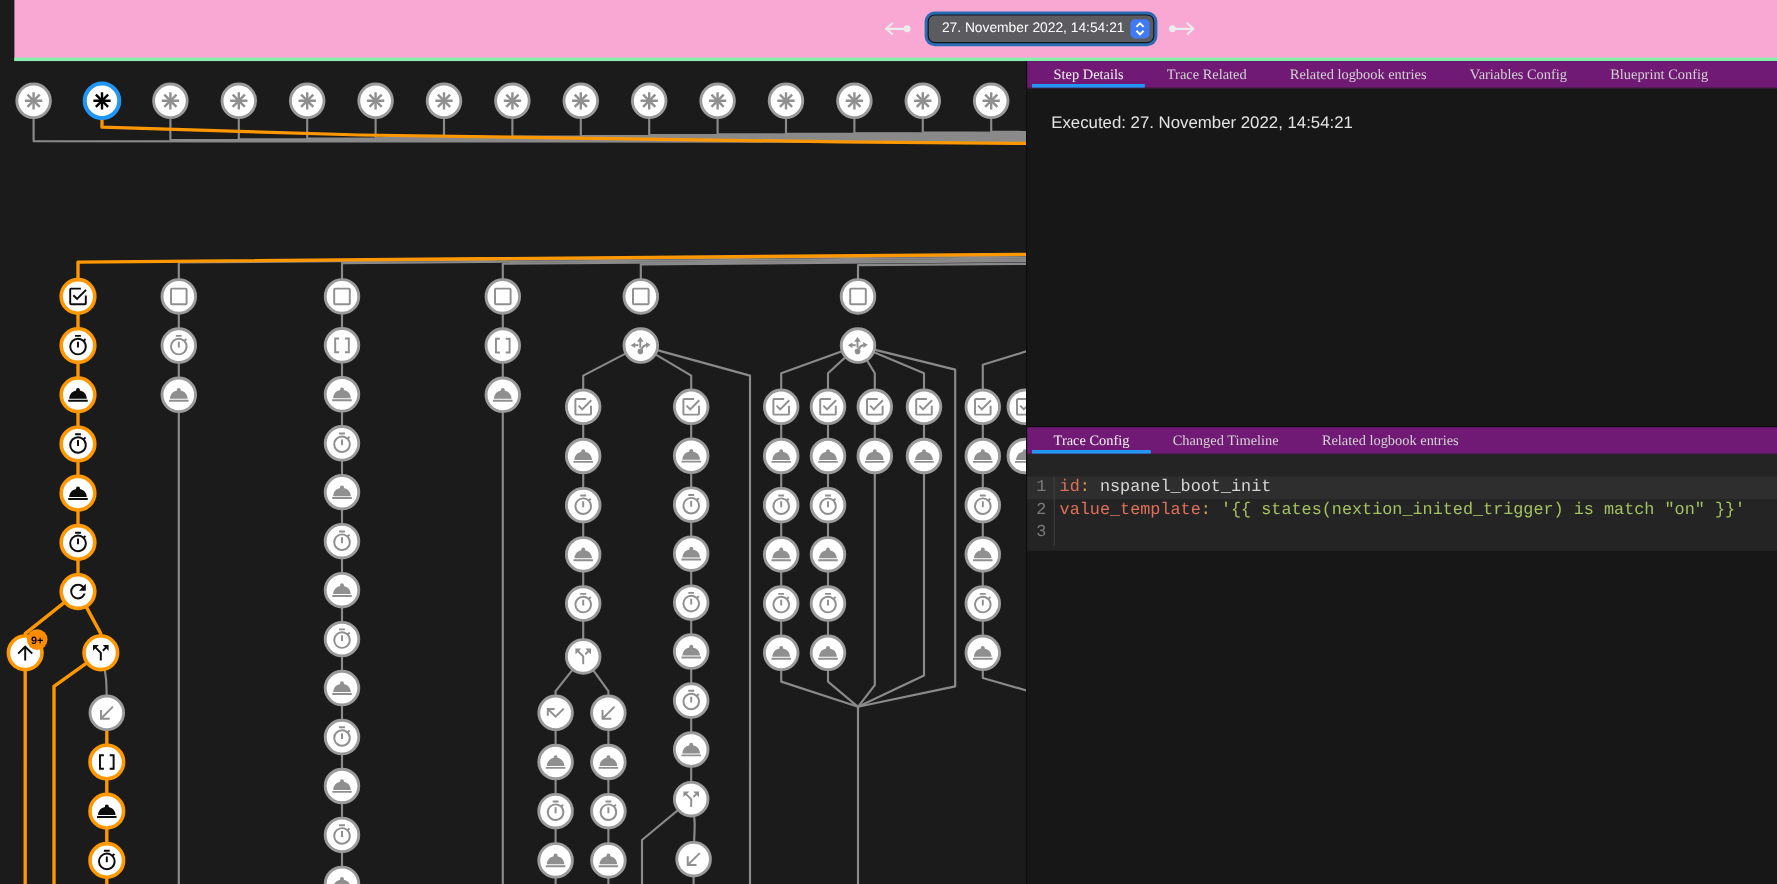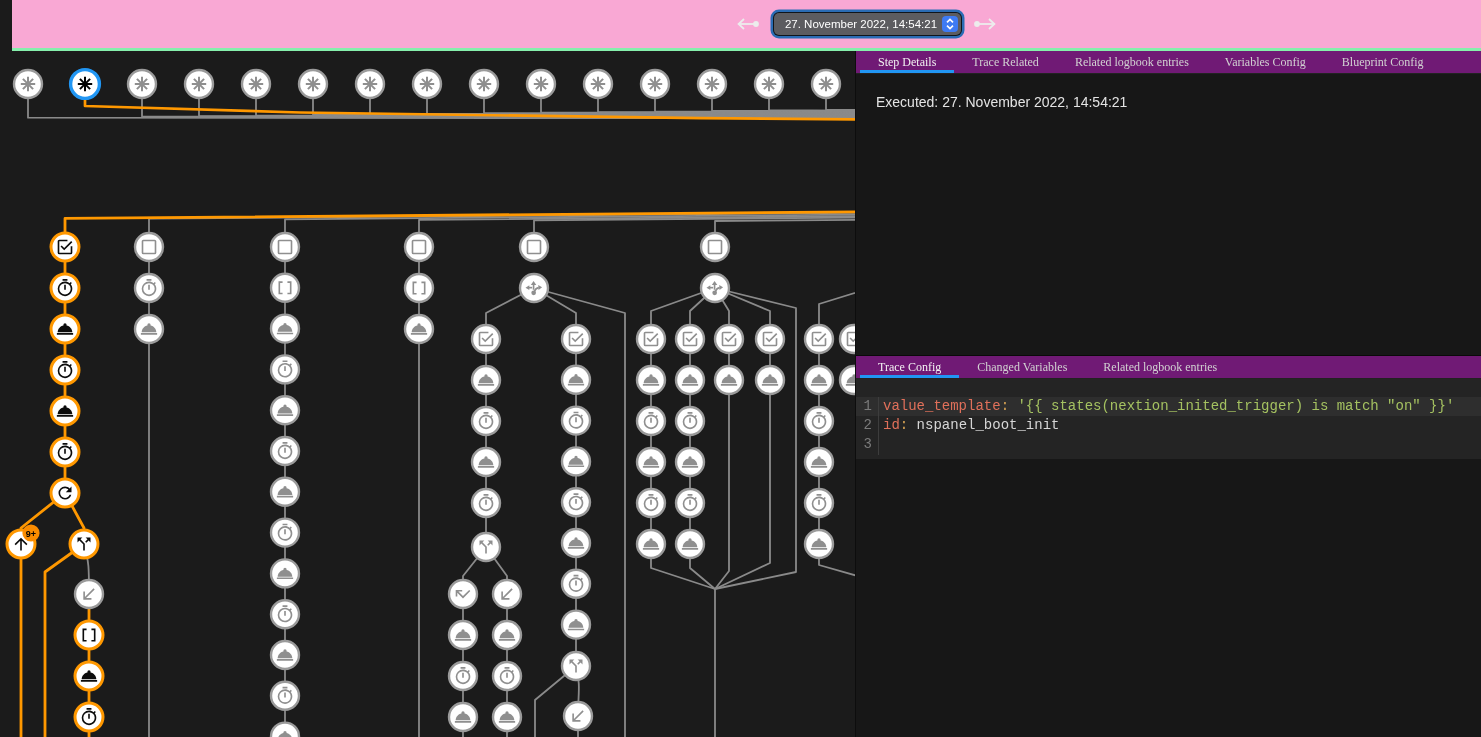--- a/index.html
+++ b/index.html
@@ -548,25 +548,25 @@
       <div class="tab active">Step Details</div>
       <div class="tab">Trace Related</div>
       <div class="tab">Related logbook entries</div>
       <div class="tab">Variables Config</div>
       <div class="tab">Blueprint Config</div>
     </div>
 <div class="executed">Executed: 27. November 2022, 14:54:21</div>
 <div class="lowsec">
 <div class="tabbar" style="height:24px;border-top:1px solid #0a0a0a">
         <div class="tab active">Trace Config</div>
-        <div class="tab">Changed Variables</div>
+        <div class="tab">Changed Timeline</div>
         <div class="tab">Related logbook entries</div>
       </div>
 <div class="codewrap">
 <div class="aline"></div>
 <div class="gutter">
           <div>1</div>
           <div>2</div>
           <div>3</div>
         </div>
-<div class="code"><div><span class="k">value_template</span><span class="c">:</span> <span class="s">'{{ states(nextion_inited_trigger) is match "on" }}'</span></div><div><span class="k">id</span><span class="c">:</span> nspanel_boot_init</div></div>
+<div class="code"><div><span class="k">id</span><span class="c">:</span> nspanel_boot_init</div><div><span class="k">value_template</span><span class="c">:</span> <span class="s">'{{ states(nextion_inited_trigger) is match "on" }}'</span></div></div>
 </div>
 </div>
 </div>
 </body></html>

